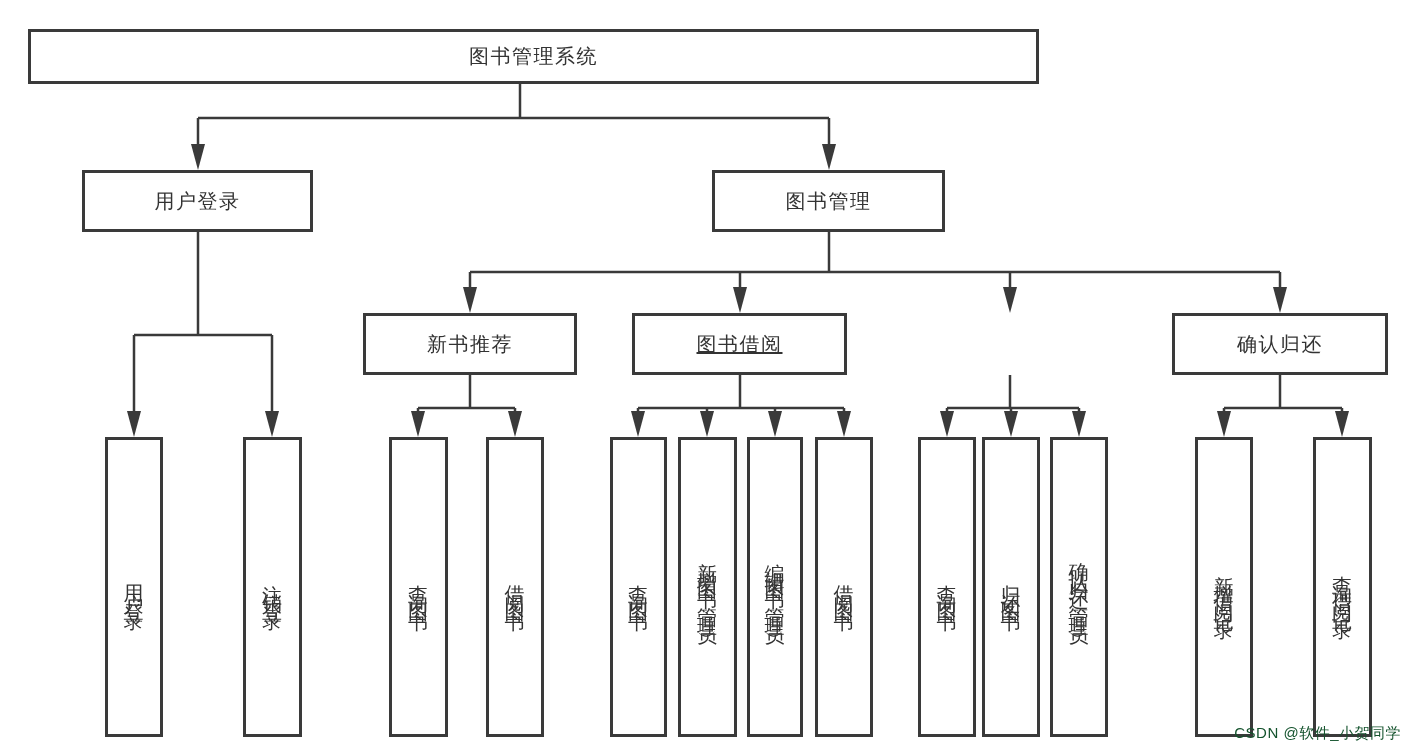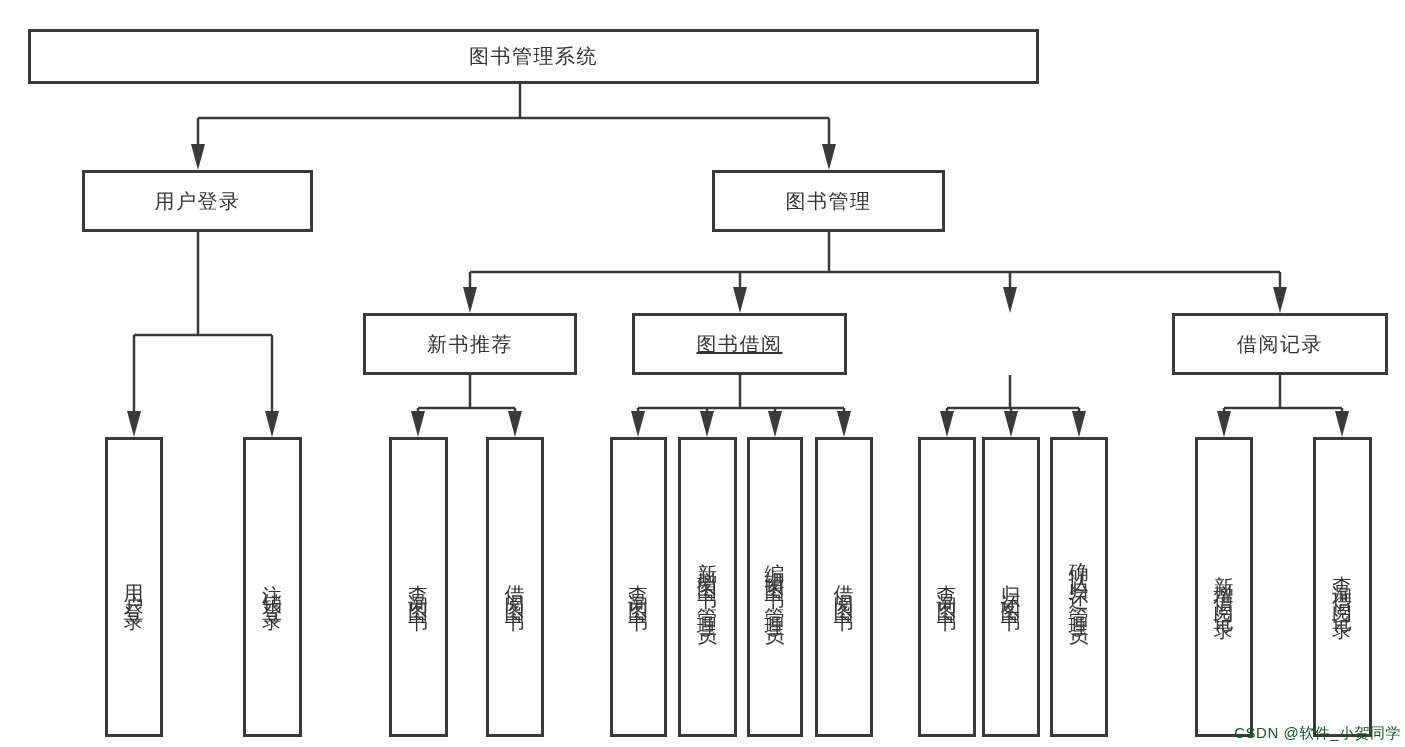--- a/index.html
+++ b/index.html
@@ -124,21 +124,21 @@
     <polygon points="1335,411 1349,411 1342,437" fill="#3a3a3a" stroke="none"></polygon>
   </svg>
 
   <div class="node h" style="left:28px; top:13px; width:1011px; height:55px;margin-top:16px;">图书管理系统</div>
 
   <div class="node h" style="left:82px; top:170px; width:231px; height:62px;">用户登录</div>
   <div class="node h" style="left:712px; top:170px; width:233px; height:62px;">图书管理</div>
 
   <div class="node h" style="left:363px; top:313px; width:214px; height:62px;">新书推荐</div>
   <div class="node h" style="left:632px; top:313px; width:215px; height:62px;text-decoration:underline;">图书借阅</div>
-  <div class="node h" style="left:1172px; top:313px; width:216px; height:62px;">借阅记录</div>
+  <div class="node h" style="left:1172px; top:313px; width:216px; height:62px;">确认归还</div>
 
   <div class="node v" style="left:105px; top:437px; width:58px; height:300px;">
     <span class="vtext">用户登录</span>
   </div>
   <div class="node v" style="left:243px; top:437px; width:59px; height:300px;">
     <span class="vtext">注销登录</span>
   </div>
 
   <div class="node v" style="left:389px; top:437px; width:59px; height:300px;">
     <span class="vtext">查询图书</span>

